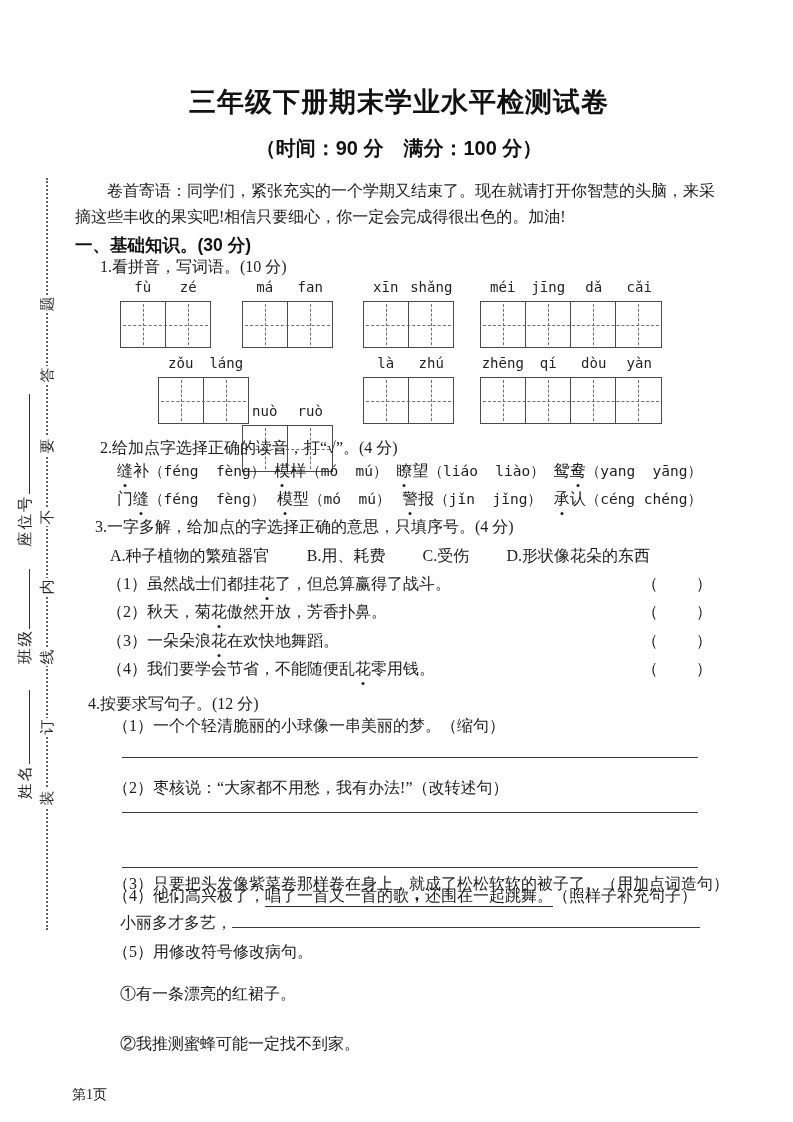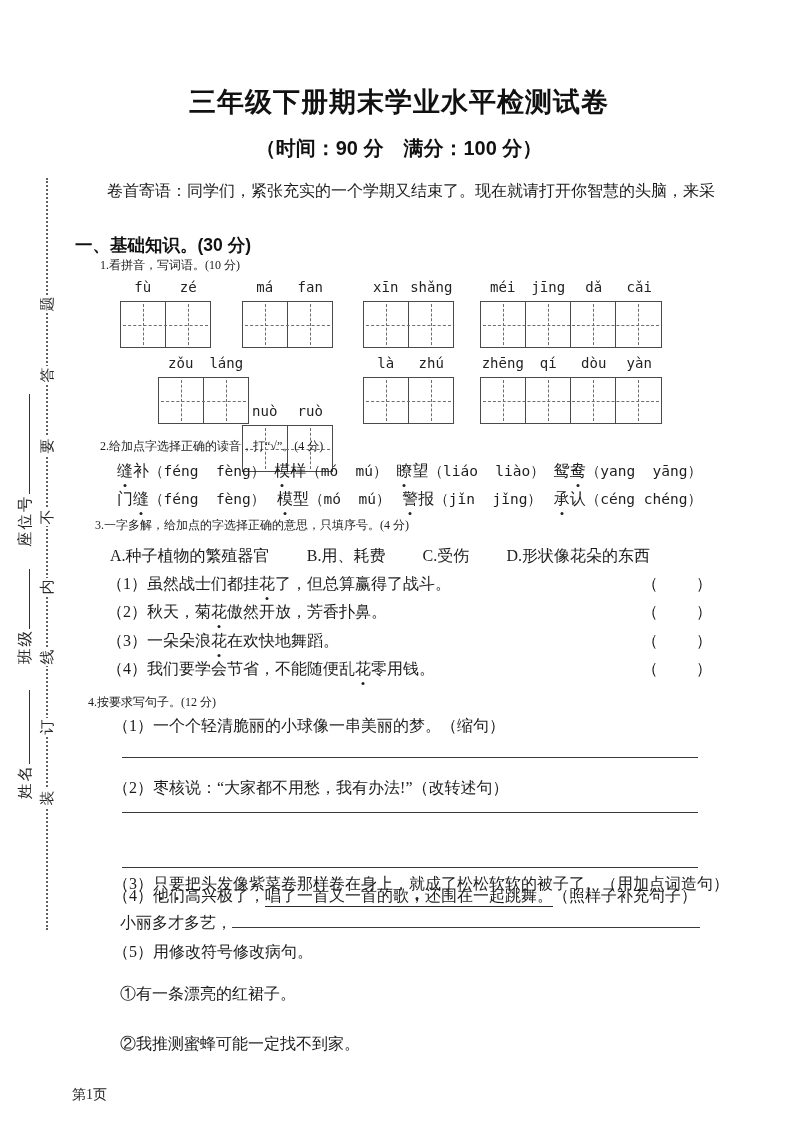--- a/index.html
+++ b/index.html
@@ -47,21 +47,21 @@
     font-family:"Liberation Sans","DejaVu Sans",sans-serif;
     font-weight:bold;font-size:20px;color:#111;
   }
   .pre{left:0;width:650px;font-size:16px;line-height:22px;}
   #pre1{top:180px;text-indent:32px;}
   #pre2{top:206px;}
   .h1{
     top:233px;left:0;font-size:17.5px;font-weight:bold;color:#111;
     font-family:"Liberation Sans","DejaVu Sans",sans-serif;
   }
-  .qlabel{font-size:12px;}
+  .qlabel{font-size:16px;}
   #q1label{top:257px;left:25px;}
   #q2label{top:438px;left:25px;}
   #q3label{top:517px;left:20px;}
   #q4label{top:694px;left:13px;}
   
   .gridrow{left:0;width:648px;height:70px;}
   #grid-row-1{top:279px;}
   #grid-row-2{top:355px;}
   .pgroup{position:absolute;top:0;}
   .gp0{left:45px;} .gp1{left:167px;} .gp2{left:288px;} .gp3{left:405px;}
@@ -138,20 +138,21 @@
   <div class="vfield" id="vf-name"><span>姓名</span><span class="vline" style="width:74px"></span></div>
   <div class="vfield" id="vf-class"><span>班级</span><span class="vline" style="width:60px"></span></div>
   <div class="vfield" id="vf-seat"><span>座位号</span><span class="vline" style="width:100px"></span></div>
 
   <div class="content">
 
     <div class="title">三年级下册期末学业水平检测试卷</div>
     <div class="subtitle">（时间：90 分　满分：100 分）</div>
 
     <div class="pre" id="pre1">卷首寄语：同学们，紧张充实的一个学期又结束了。现在就请打开你智慧的头脑，来采</div>
+    <div class="pre" id="pre2">摘这些丰收的果实吧!相信只要细心，你一定会完成得很出色的。加油!</div>
 
     <div class="h1">一、基础知识。(30 分)</div>
 
     <div class="qlabel" id="q1label">1.看拼音，写词语。(10 分)</div>
     <div class="gridrow" id="grid-row-1">
         <div class="pgroup gp0" style="width: 91px;">
           <div class="pyrow">
             <span>fù</span>
             <span>zé</span>
           </div>

